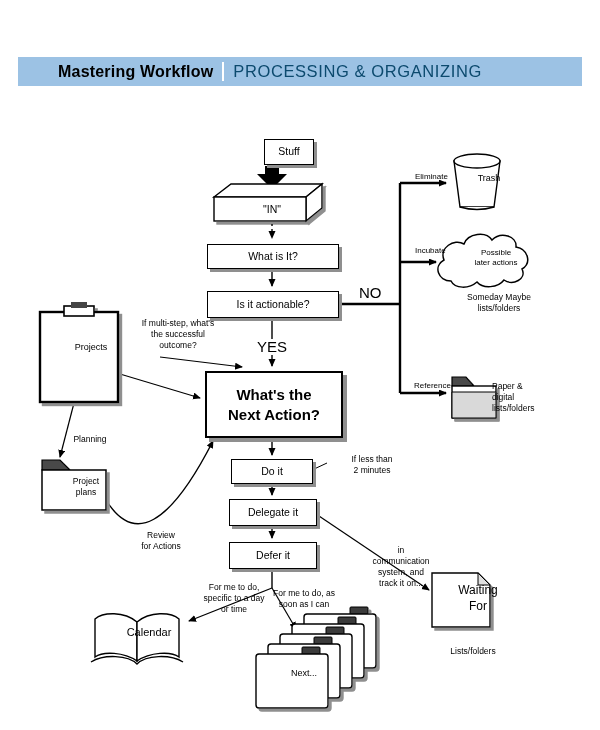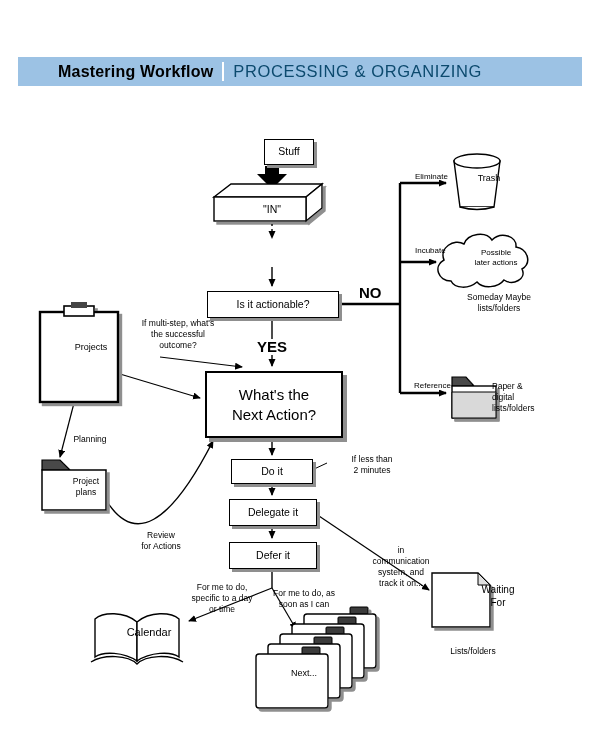--- a/index.html
+++ b/index.html
@@ -7,26 +7,26 @@
         font-family:"Liberation Sans",sans-serif;color:#000;overflow:hidden;border-radius:25px;}
   .header-bar{position:absolute;left:18px;top:57px;width:564px;height:29px;
         background:#9cc2e4;display:flex;align-items:center;z-index:2;}
   .header-left{font-weight:bold;font-size:16px;margin-left:40px;letter-spacing:.2px;color:#000;}
   .header-sep{width:2px;height:19px;background:#fff;margin:0 9px;}
   .header-right{color:#0c4a6e;font-size:16.5px;letter-spacing:.6px;}
   svg.diagram{position:absolute;left:0;top:0;z-index:1;}
   .fbox{position:absolute;background:#fff;border:1.4px solid #000;
         box-shadow:3px 3px 0 #8f8f8f;display:flex;align-items:center;justify-content:center;
         text-align:center;font-size:10.5px;line-height:1.3;white-space:pre-line;z-index:2;}
-  .fbox.big{border-width:2px;font-size:15px;box-shadow:4px 4px 0 #8f8f8f;}
+  .fbox.big{border-width:2px;font-size:15px;box-shadow:4px 4px 0 #8f8f8f;font-weight:bold;}
   .lbl{position:absolute;font-size:8.5px;line-height:1.3;text-align:center;
         white-space:pre-line;z-index:2;padding-left:12px;}
   .lbl.left{text-align:left;}
   .lbl.tiny{font-size:8px;}
-  .decision{position:absolute;font-weight:bold;font-size:15px;line-height:16px;
+  .decision{position:absolute;font-weight:normal;font-size:15px;line-height:16px;
         background:#fff;padding:0 2px;z-index:2;}
 </style>
 </head>
 <body>
 
 <div class="page">
 
   <div class="header-bar">
     <span class="header-left">Mastering Workflow</span>
     <span class="header-sep"></span>
@@ -119,39 +119,40 @@
       <rect x="280" y="634" width="72" height="54" rx="3" fill="#fff" stroke="#000" stroke-width="1.4"></rect>
       <rect x="314" y="637" width="18" height="9" rx="1" fill="#3a3a3a" stroke="#000"></rect>
       <rect x="268" y="644" width="72" height="54" rx="3" fill="#fff" stroke="#000" stroke-width="1.4"></rect>
       <rect x="302" y="647" width="18" height="9" rx="1" fill="#3a3a3a" stroke="#000"></rect>
       <rect x="256" y="654" width="72" height="54" rx="3" fill="#fff" stroke="#000" stroke-width="1.4"></rect>
     </g>
   </svg>
 
   <div class="fbox" style="left:264px;top:139px;width:48px;height:24px">Stuff</div>
   <div class="lbl" style="left:214px;top:203px;width:92px;font-size:10.5px">"IN"</div>
+  <div class="fbox" style="left:207px;top:244px;width:130px;height:23px">What is It?</div>
   <div class="fbox" style="left:207px;top:291px;width:130px;height:25px">Is it actionable?</div>
   <div class="decision" style="left:357px;top:285px">NO</div>
   <div class="decision" style="left:255px;top:339px">YES</div>
   <div class="fbox big" style="left:205px;top:371px;width:134px;height:63px">What's the
 Next Action?</div>
   <div class="fbox" style="left:231px;top:459px;width:80px;height:23px">Do it</div>
   <div class="fbox" style="left:229px;top:499px;width:86px;height:25px">Delegate it</div>
   <div class="fbox" style="left:229px;top:542px;width:86px;height:25px">Defer it</div>
 
   <div class="lbl" style="left:44px;top:342px;width:70px;font-size:9px">Projects</div>
   <div class="lbl" style="left:116px;top:318px;width:100px">If multi-step, what's
 the successful
 outcome?</div>
   <div class="lbl" style="left:50px;top:434px;width:56px">Planning</div>
   <div class="lbl" style="left:42px;top:476px;width:64px">Project
 plans</div>
   <div class="lbl" style="left:118px;top:530px;width:62px">Review
 for Actions</div>
-  <div class="lbl" style="left:166px;top:582px;width:88px">For me to do,
+  <div class="lbl" style="left:178px;top:582px;width:88px">For me to do,
 specific to a day
 or time</div>
   <div class="lbl" style="left:104px;top:625px;width:66px;font-size:11px">Calendar</div>
 
   <div class="lbl left tiny" style="left:403px;top:172px;width:48px">Eliminate</div>
   <div class="lbl" style="left:453px;top:173px;width:48px;font-size:9px">Trash</div>
   <div class="lbl left tiny" style="left:403px;top:246px;width:48px">Incubate</div>
   <div class="lbl tiny" style="left:447px;top:248px;width:74px">Possible
 later actions</div>
   <div class="lbl" style="left:444px;top:292px;width:86px">Someday Maybe
@@ -159,21 +160,21 @@
   <div class="lbl left tiny" style="left:402px;top:381px;width:50px">Reference</div>
   <div class="lbl left" style="left:480px;top:381px;width:70px">Paper &amp;
 digital
 lists/folders</div>
   <div class="lbl" style="left:328px;top:454px;width:64px">If less than
 2 minutes</div>
   <div class="lbl" style="left:350px;top:545px;width:78px">in
 communication
 system, and
 track it on...</div>
-  <div class="lbl" style="left:450px;top:583px;width:72px;font-size:10px">Waiting
+  <div class="lbl" style="left:430px;top:583px;width:72px;font-size:12px">Waiting
 For</div>
   <div class="lbl" style="left:426px;top:646px;width:70px">Lists/folders</div>
 
   <div class="lbl" style="left:248px;top:588px;width:88px">For me to do, as
 soon as I can</div>
   <div class="lbl" style="left:262px;top:668px;width:60px;font-size:9px">Next...</div>
 
 </div>
 
 </body></html>

